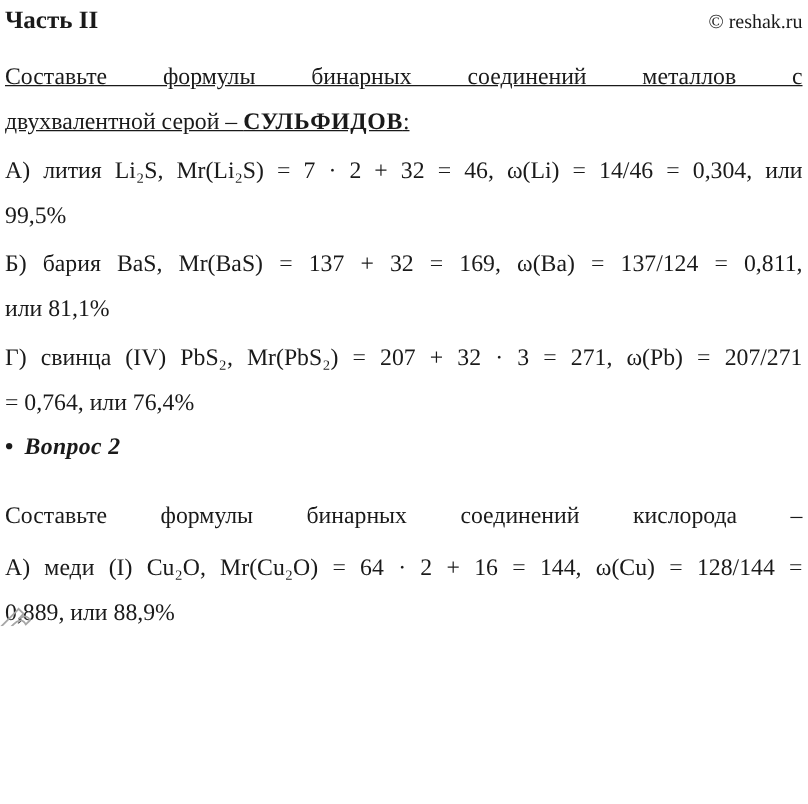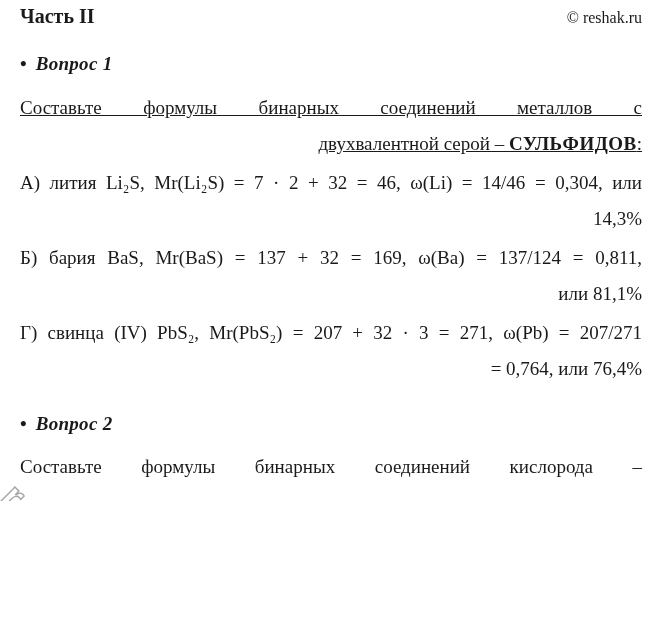--- a/index.html
+++ b/index.html
@@ -5,48 +5,48 @@
   * { margin: 0; padding: 0; box-sizing: border-box; }
   html, body { background: #ffffff; }
   .page {
     position: relative;
     width: 646px;
     height: 501px;
     overflow: hidden;
     background: #ffffff;
     color: #1a1a1a;
     font-family: "Liberation Serif", "DejaVu Serif", serif;
-    padding: 3px 4px 0 20px;
+    padding: 3px 4px 0 4px;
   }
   .doc-header {
     display: flex;
     justify-content: space-between;
     align-items: baseline;
     line-height: 26px;
   }
   .part-title { font-size: 20px; font-weight: bold; }
   .site-copyright { font-size: 16px; }
 
   .q-heading { line-height: 26px; font-size: 19px; }
   .q-heading.first { margin-top: 20px; }
-  .q-heading.second { margin-top: 24px; }
+  .q-heading.second { margin-top: 4px; }
   .bullet { font-weight: bold; margin-right: 9px; }
   .q-title { font-weight: bold; font-style: italic; letter-spacing: 0.3px; }
 
   .para { font-size: 19px; line-height: 36px; }
   .intro1 { margin-top: 13px; text-decoration: underline; }
-  .intro2 { margin-top: 12px; }
+  .intro2 { margin-top: 24px; }
   .item  { margin-top: 3px; }
   .item-last { margin-top: 6px; }
 
   .jline {
     text-align: justify;
     text-align-last: justify;
   }
-  .line { text-align: right; }
+  .line { text-align: left; }
   .term-bold { font-weight: bold; letter-spacing: 0.5px; }
 
   
   .watermark {
     position: absolute;
     left: 0; top: 0;
     width: 100%; height: 100%;
     pointer-events: none;
     z-index: 3;
   }
@@ -81,32 +81,29 @@
 
 <div class="page">
 
   <div class="content">
 
     <div class="doc-header">
       <span class="part-title">Часть II</span>
       <span class="site-copyright">© reshak.ru</span>
     </div>
 
-    <div class="q-heading first">
-      <span class="bullet">•</span><span class="q-title">Вопрос 1</span>
-    </div>
 
     <div class="para intro1">
       <div class="jline">Составьте формулы бинарных соединений металлов с</div>
       <div class="line"><span>двухвалентной серой – </span><span class="term-bold">СУЛЬФИДОВ</span><span>:</span></div>
     </div>
 
     <div class="para item">
       <div class="jline">А) лития Li₂S, Mr(Li₂S) = 7 · 2 + 32 = 46, ω(Li) = 14/46 = 0,304, или</div>
-      <div class="line">14,3%</div>
+      <div class="line">99,5%</div>
     </div>
 
     <div class="para item">
       <div class="jline">Б) бария BaS, Mr(BaS) = 137 + 32 = 169, ω(Ba) = 137/124 = 0,811,</div>
       <div class="line">или 81,1%</div>
     </div>
 
 
     <div class="para item">
       <div class="jline">Г) свинца (IV) PbS₂, Mr(PbS₂) = 207 + 32 · 3 = 271, ω(Pb) = 207/271</div>

